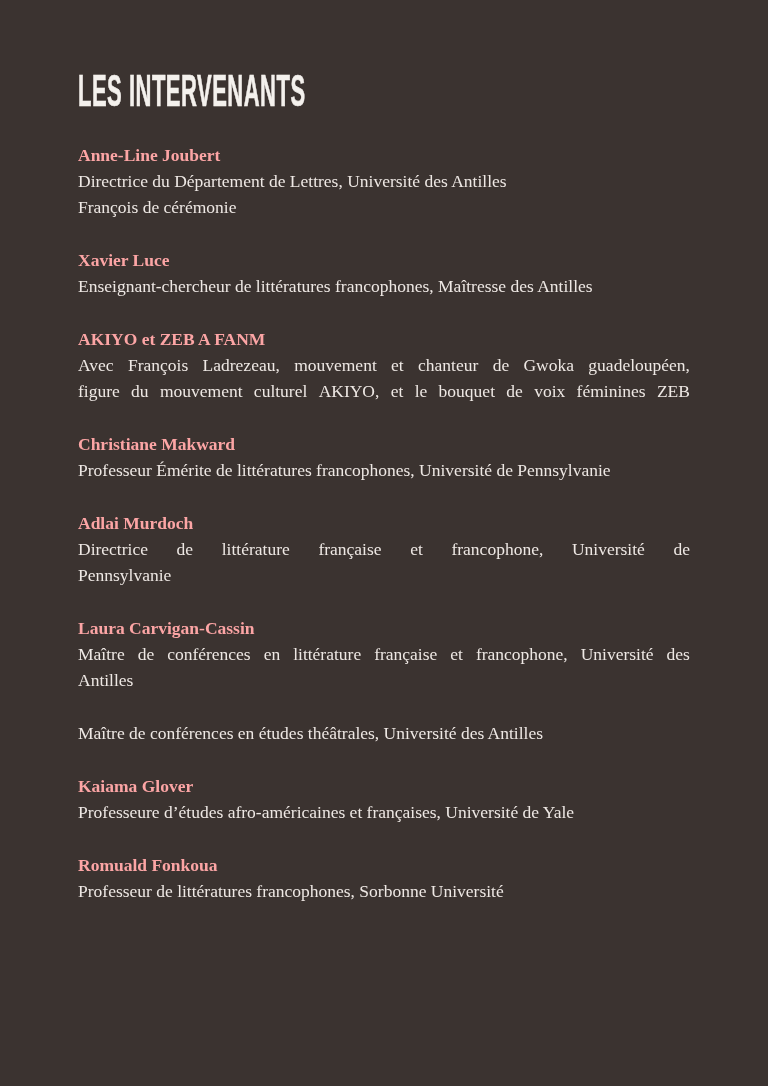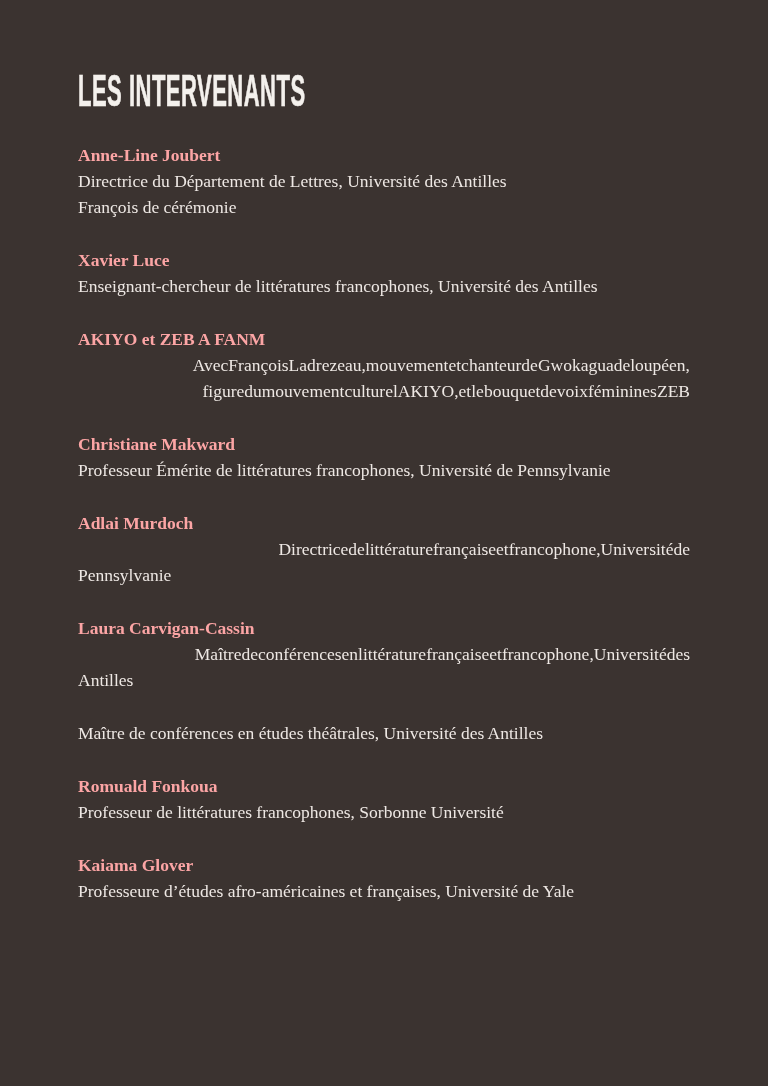--- a/index.html
+++ b/index.html
@@ -45,37 +45,37 @@
     font-weight: 700;
     color: #fca5a5;
   }
   .line {
     white-space: nowrap;
   }
   .line.justified {
     white-space: normal;
     display: flex;
     flex-wrap: nowrap;
-    justify-content: flex-end;
+    justify-content: space-between;
   }
 </style>
 </head>
 <body>
 
 <div class="page">
   <h1 class="title">LES INTERVENANTS</h1>
   <div class="speakers">
       <section class="entry">
         <div class="name">Anne-Line Joubert</div>
         <div class="line">Directrice du Département de Lettres, Université des Antilles</div>
         <div class="line">François de cérémonie</div>
       </section>
       <section class="entry">
         <div class="name">Xavier Luce</div>
-        <div class="line">Enseignant-chercheur de littératures francophones, Université des Antilles</div>
+        <div class="line">Enseignant-chercheur de littératures francophones, Maîtresse des Antilles</div>
       </section>
       <section class="entry">
         <div class="name">AKIYO et ZEB A FANM</div>
         <div class="line justified">
           <span>Avec</span>
           <span>François</span>
           <span>Ladrezeau,</span>
           <span>mouvement</span>
           <span>et</span>
           <span>chanteur</span>
@@ -129,21 +129,21 @@
           <span>francophone,</span>
           <span>Université</span>
           <span>des</span>
         </div>
         <div class="line">Antilles</div>
       </section>
       <section class="entry">
         <div class="line">Maître de conférences en études théâtrales, Université des Antilles</div>
       </section>
       <section class="entry">
+        <div class="name">Kaiama Glover</div>
+        <div class="line">Professeure d’études afro-américaines et françaises, Université de Yale</div>
+      </section>
+      <section class="entry">
         <div class="name">Romuald Fonkoua</div>
         <div class="line">Professeur de littératures francophones, Sorbonne Université</div>
-      </section>
-      <section class="entry">
-        <div class="name">Kaiama Glover</div>
-        <div class="line">Professeure d’études afro-américaines et françaises, Université de Yale</div>
       </section>
     </div>
 </div>
 
 </body></html>

